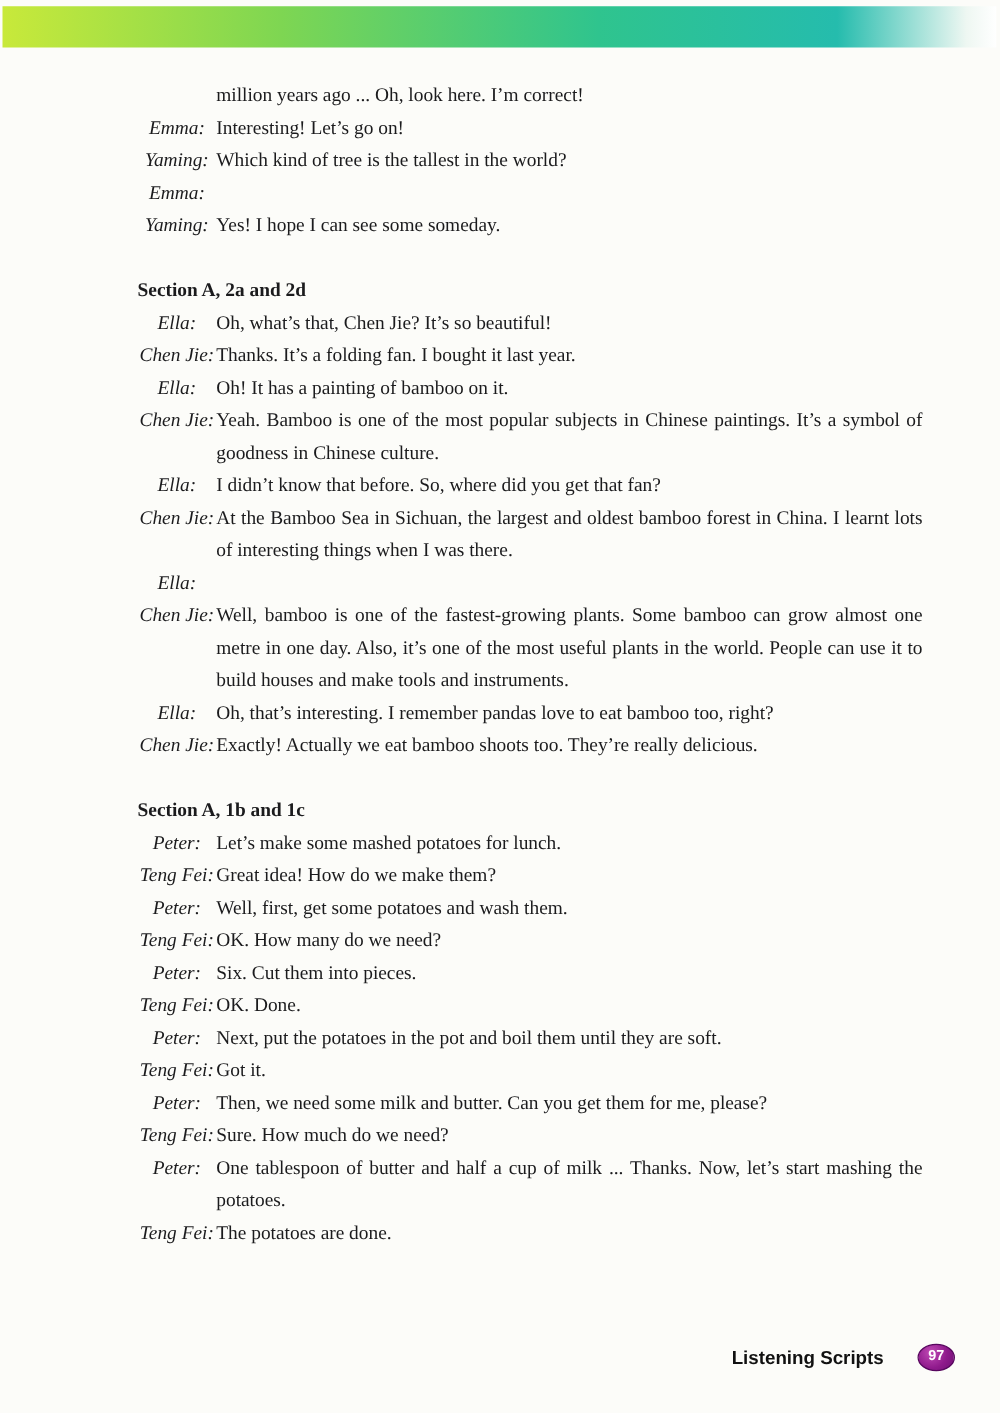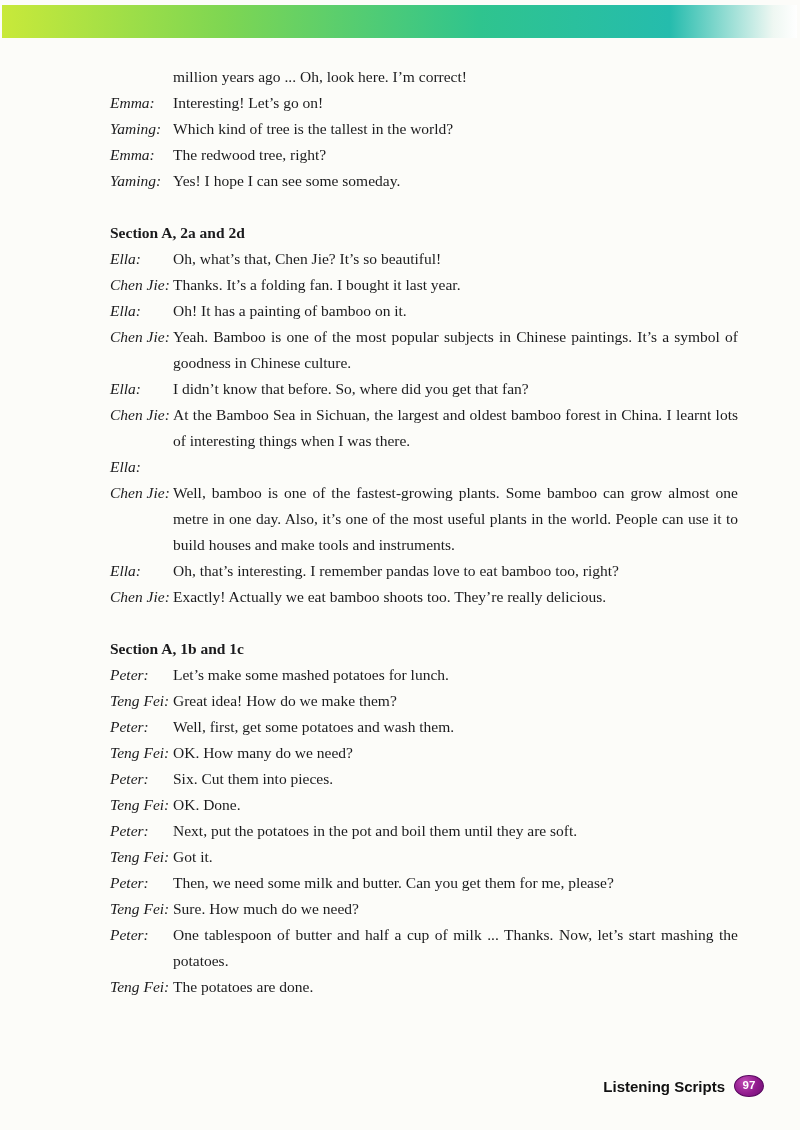--- a/index.html
+++ b/index.html
@@ -40,39 +40,40 @@
     color: var(--ink);
   }
   .line {
     display: flex;
     align-items: flex-start;
   }
   .speaker {
     flex: 0 0 63px;
     font-style: italic;
     white-space: nowrap;
+    text-align: center;
   }
   .dialogue {
     flex: 1;
     text-align: justify;
   }
   .heading {
     font-weight: bold;
     white-space: pre-wrap;
   }
   .spacer {
     height: 26px;
   }
   .footer {
     position: absolute;
     top: 1075px;
     right: 36px;
     display: flex;
     align-items: center;
-    gap: 9px;
+    gap: 27px;
   }
   .footer-label {
     font-family: "Liberation Sans", sans-serif;
     font-weight: bold;
     font-size: 15px;
     color: #111;
   }
   .page-badge {
     width: 30px;
     height: 22px;
@@ -106,21 +107,20 @@
       <div class="line">
         <span class="speaker">Emma:</span>
         <span class="dialogue">Interesting! Let’s go on!</span>
       </div>
       <div class="line">
         <span class="speaker">Yaming:</span>
         <span class="dialogue">Which kind of tree is the tallest in the world?</span>
       </div>
       <div class="line">
         <span class="speaker">Emma:</span>
-        <span class="dialogue">The redwood tree, right?</span>
       </div>
       <div class="line">
         <span class="speaker">Yaming:</span>
         <span class="dialogue">Yes! I hope I can see some someday.</span>
       </div>
       <div class="spacer"></div>
       <div class="heading">Section A, 2a and 2d</div>
       <div class="line">
         <span class="speaker">Ella:</span>
         <span class="dialogue">Oh, what’s that, Chen Jie? It’s so beautiful!</span>

